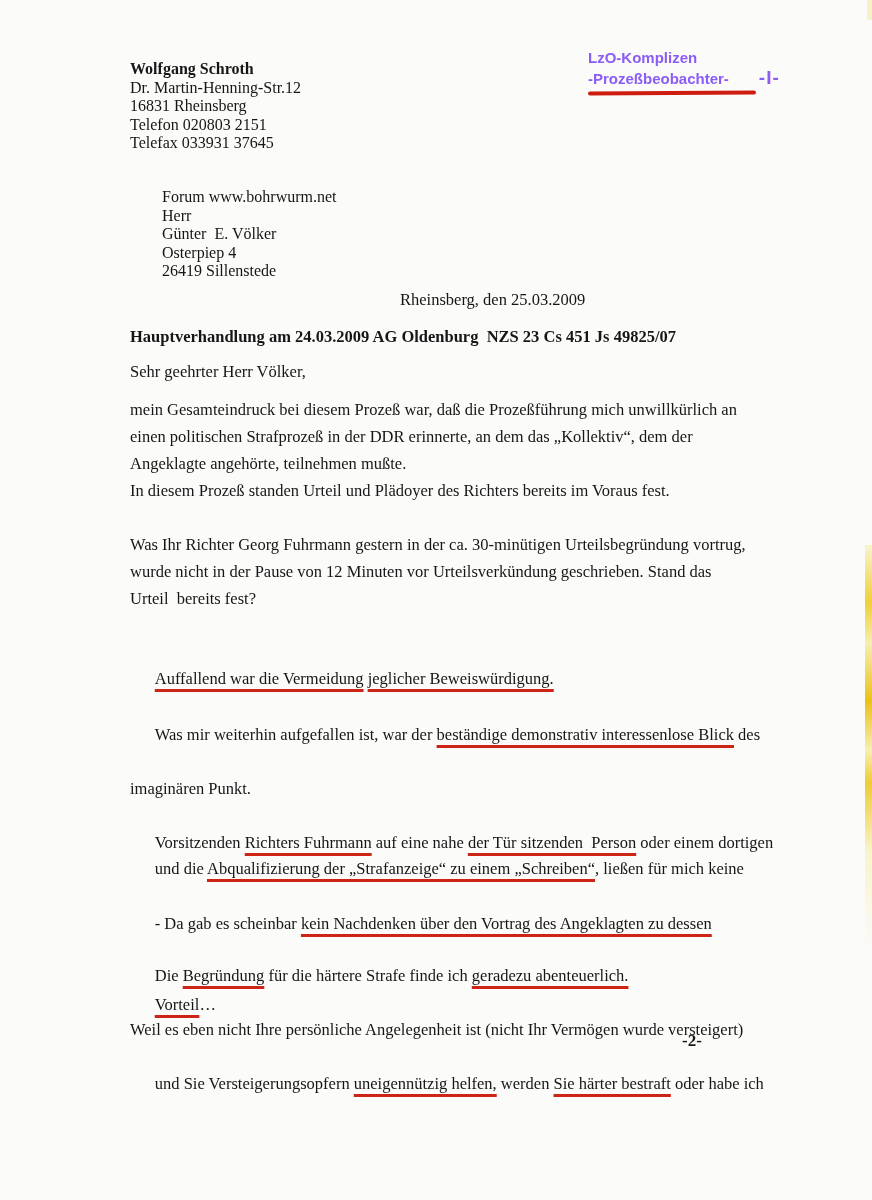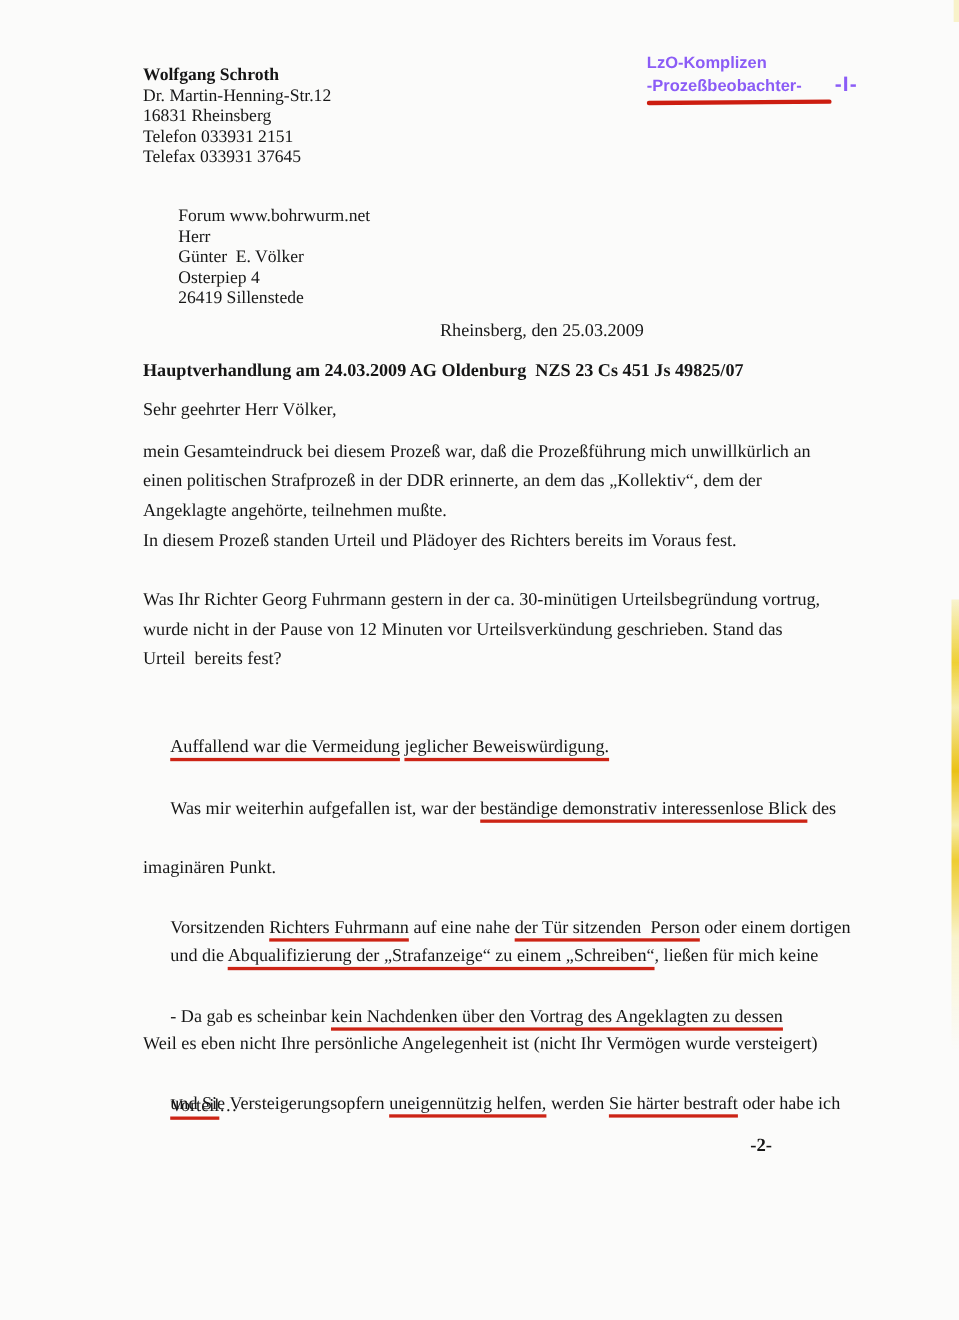--- a/index.html
+++ b/index.html
@@ -73,21 +73,21 @@
 </style>
 </head>
 <body>
 
 <div class="page">
 
   <div class="block sender tight">
     <div class="line bold">Wolfgang Schroth</div>
     <div class="line">Dr. Martin-Henning-Str.12</div>
     <div class="line">16831 Rheinsberg</div>
-    <div class="line">Telefon 033931 2151</div>
+    <div class="line">Telefon 020803 2151</div>
     <div class="line">Telefax 033931 37645</div>
   </div>
 
   <div class="block stamp">
     <div>LzO-Komplizen</div>
     <div class="stamp-row">
       <span>-Prozeßbeobachter-</span>
       <span class="stamp-suffix">-I-</span>
     </div>
     <div class="stamp-underline"></div>
@@ -142,20 +142,23 @@
     </div>
   </div>
 
   <div class="block p4">
     <div class="line">
       <span>und die </span><span class="ul">Abqualifizierung der „Strafanzeige“ zu einem „Schreiben“</span><span>, ließen für mich keine</span>
     </div>
   </div>
 
   <div class="block p5">
+    <div class="line">
+      <span>Die </span><span class="ul">Begründung</span><span> für die härtere Strafe finde ich </span><span class="ul">geradezu abenteuerlich.</span>
+    </div>
     <div class="line">Weil es eben nicht Ihre persönliche Angelegenheit ist (nicht Ihr Vermögen wurde versteigert)</div>
     <div class="line">
       <span>und Sie Versteigerungsopfern </span><span class="ul">uneigennützig helfen,</span><span> werden </span><span class="ul">Sie härter bestraft</span><span> oder habe ich</span>
     </div>
   </div>
 
   <div class="block pagenum">-2-</div>
 
   <div class="edge-yellow"></div>
   <div class="edge-yellow-top"></div>

